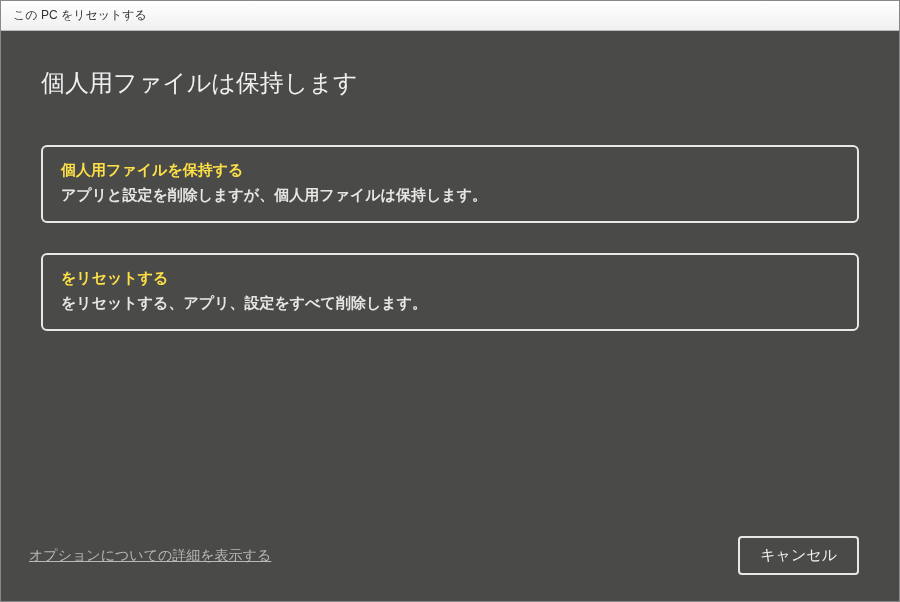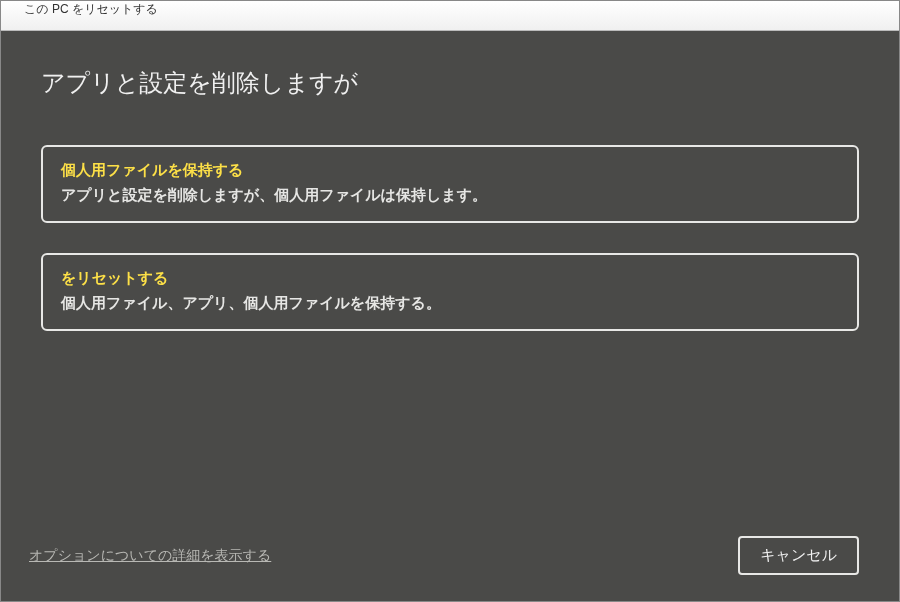--- a/index.html
+++ b/index.html
@@ -17,22 +17,23 @@
     .window {
       width: 900px;
       height: 602px;
       display: flex;
       flex-direction: column;
       border: 1px solid #888;
     }
     .titlebar {
       background: linear-gradient(to bottom, #ffffff, #f0f0f0);
       height: 30px;
-      padding: 0 23px;
+      padding: 0 12px;
       display: flex;
+      align-items: center;
       border-bottom: 1px solid #bbb;
       font-size: 12px;
       color: #333;
     }
     .content {
       flex: 1;
       background: #4a4a48;
       padding: 36px 40px 26px 40px;
       display: flex;
       flex-direction: column;
@@ -89,30 +90,30 @@
     }
   </style>
 </head>
 <body>
 
 <div class="window">
   <div class="titlebar">
     <span>この PC をリセットする</span>
   </div>
   <div class="content">
-    <h1 class="heading">アプリと設定を削除しますが</h1>
+    <h1 class="heading">個人用ファイルは保持します</h1>
 
     <div class="option-card">
       <div class="option-title">個人用ファイルを保持する</div>
       <div class="option-desc">アプリと設定を削除しますが、個人用ファイルは保持します。</div>
     </div>
 
     <div class="option-card">
       <div class="option-title">をリセットする</div>
-      <div class="option-desc">個人用ファイル、アプリ、個人用ファイルを保持する。</div>
+      <div class="option-desc">をリセットする、アプリ、設定をすべて削除します。</div>
     </div>
 
     <div class="footer">
       <a class="details-link">オプションについての詳細を表示する</a>
       <button class="cancel-button">キャンセル</button>
     </div>
   </div>
 </div>
 
 </body></html>

